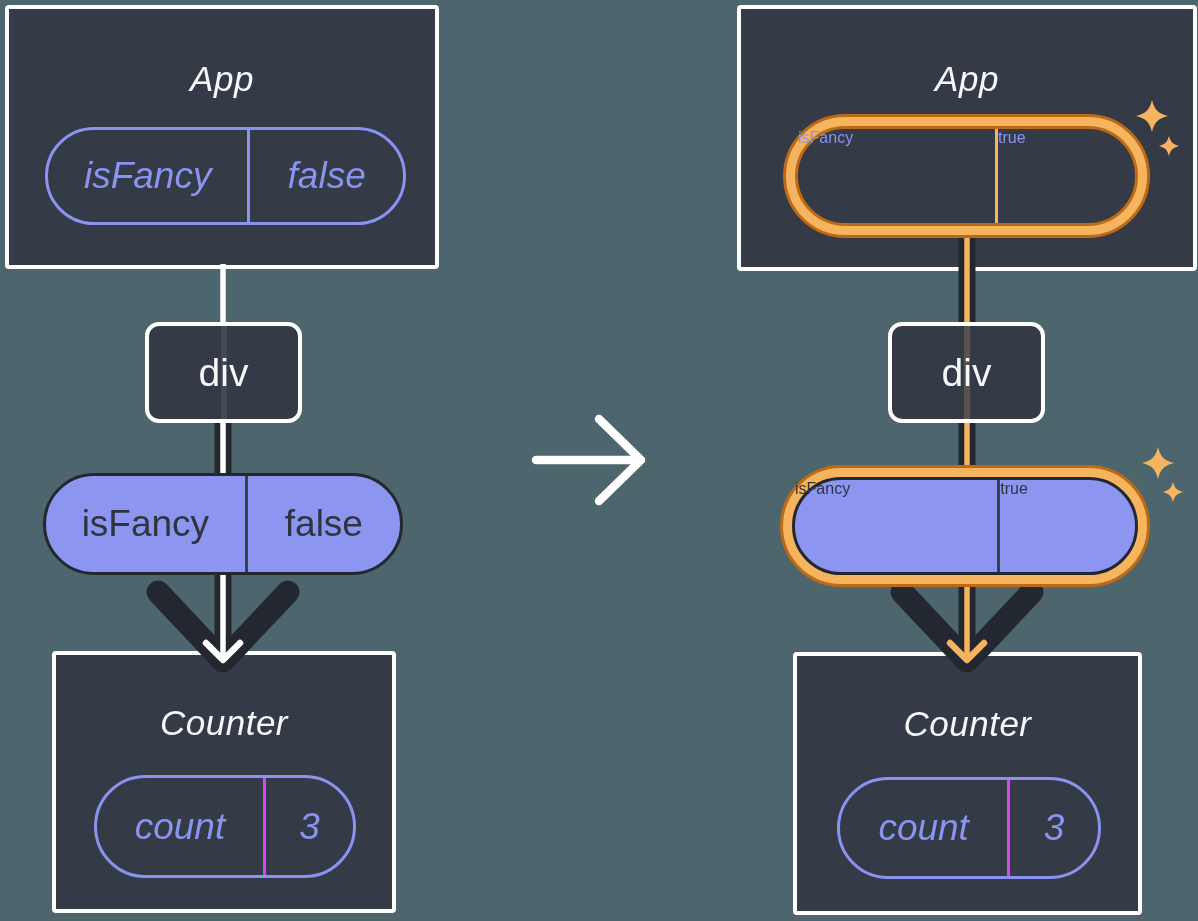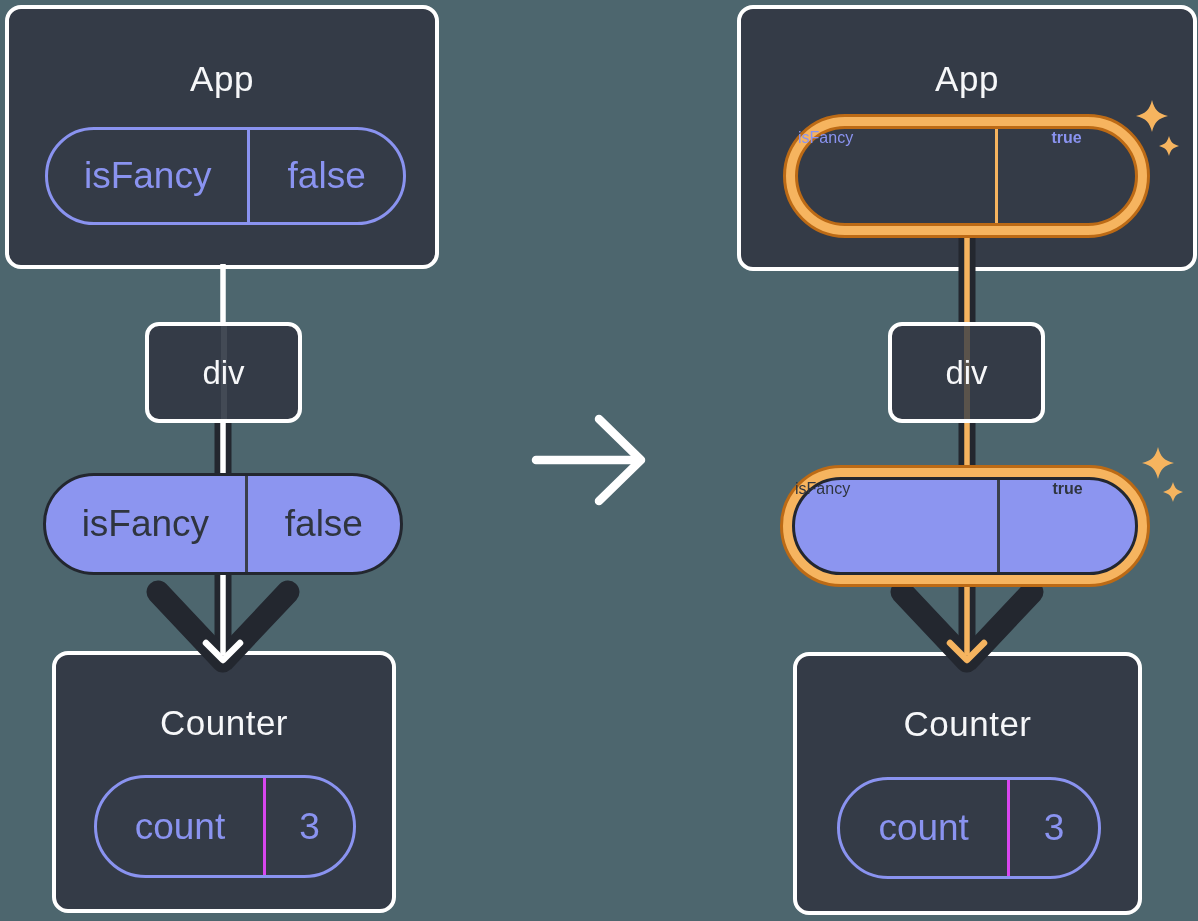--- a/index.html
+++ b/index.html
@@ -3,37 +3,37 @@
 <meta charset="utf-8">
 <style>
   html,body{margin:0;padding:0;background:#4D666E;}
   .canvas{
     position:relative;width:1198px;height:921px;overflow:hidden;
     background:#4D666E;
     font-family:"Liberation Sans","DejaVu Sans",sans-serif;
   }
   .box{
     position:absolute;background:#343B47;border:4px solid #FFFFFF;
-    border-radius:16px;box-sizing:border-box;
+    border-radius:4px;box-sizing:border-box;font-style:italic;
   }
   .box-title{
     position:absolute;left:0;right:0;text-align:center;
     color:#F6F7F9;font-size:35px;font-weight:500;letter-spacing:.5px;
   }
   .divbox{
     position:absolute;background:#343B47;border:4px solid #FFFFFF;
     border-radius:14px;box-sizing:border-box;z-index:3;
     display:flex;align-items:center;justify-content:center;
   }
   .divbox .stripe{
     position:absolute;top:0;bottom:0;left:50%;transform:translateX(-50%);
     width:6px;
   }
   .divbox .lbl{
-    position:relative;color:#F6F7F9;font-size:33px;font-weight:500;
+    position:relative;color:#F6F7F9;font-size:39px;font-weight:500;
   }
   .pill{
     position:absolute;display:flex;border-radius:999px;box-sizing:border-box;
   }
   .pill .cell{
     display:flex;align-items:center;justify-content:center;
     font-size:37px;box-sizing:border-box;
   }
   .outlined{border:3px solid #8A93F0;background:transparent;}
   .outlined .cell{color:#8A93F0;}
@@ -54,21 +54,21 @@
     box-sizing:border-box;
   }
   .fancy-outlined .inner{border:3px solid #BC6A15;background:#343B47;}
   .fancy-outlined .cell{color:#8A93F0;}
   .fancy-outlined .key{width:59%;border-right:3px solid #F6B45F;}
   .fancy-outlined .val{width:41%;}
   .fancy-filled .inner{border:3px solid #23272F;background:#8C95F0;}
   .fancy-filled .cell{color:#2F353F;}
   .fancy-filled .key{width:60%;border-right:3px solid #3A3F4B;}
   .fancy-filled .val{width:40%;}
-  .bold{font-weight:700;text-align:center;}
+  .bold{font-weight:400;}
   svg.connectors{
     position:absolute;left:0;top:0;z-index:2;pointer-events:none;
   }
 </style>
 </head>
 <body>
 
 <div class="canvas">
 
   <div class="box" style="left:5px;top:5px;width:434px;height:264px;">

